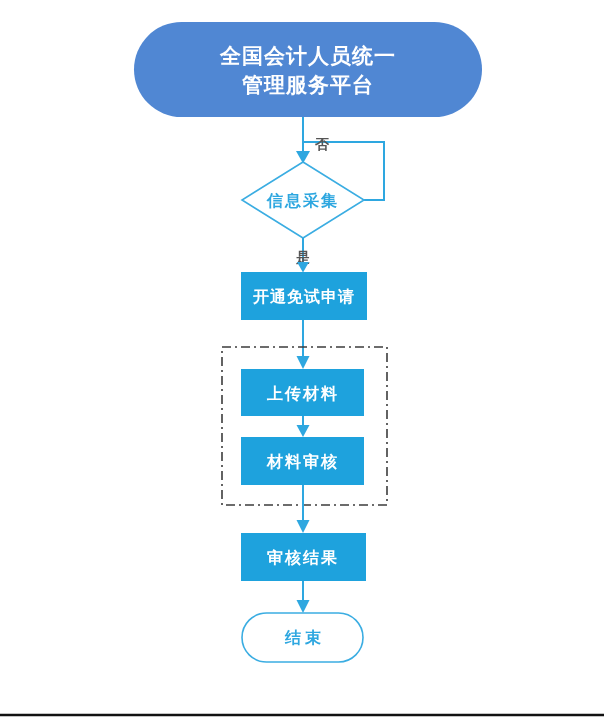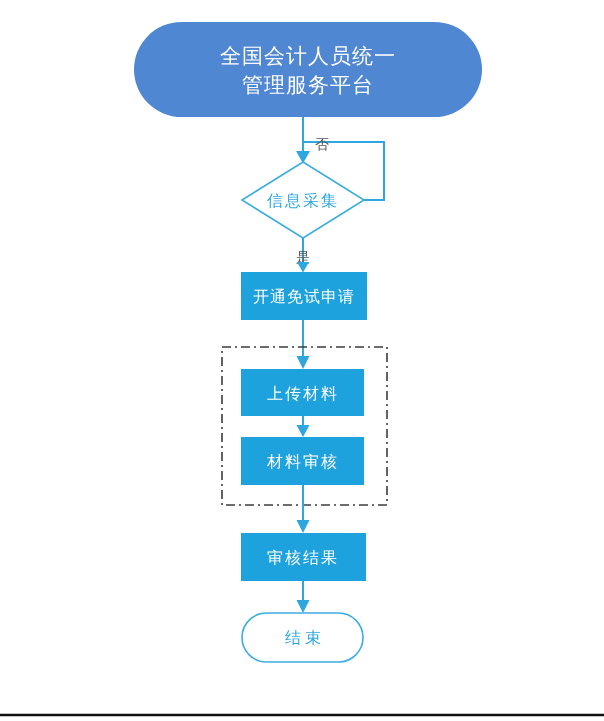--- a/index.html
+++ b/index.html
@@ -8,20 +8,21 @@
     background: #ffffff;
     width: 604px;
     height: 721px;
     overflow: hidden;
     font-family: "Liberation Sans", "DejaVu Sans", sans-serif;
   }
   #canvas-wrap {
     position: relative;
     width: 604px;
     height: 721px;
+    font-weight: bold;
   }
   svg { display: block; }
   text {
     font-family: "Liberation Sans", "DejaVu Sans", sans-serif;
     user-select: none;
   }
   .start-label {
     font-size: 21px;
     fill: #ffffff;
     letter-spacing: 1px;

